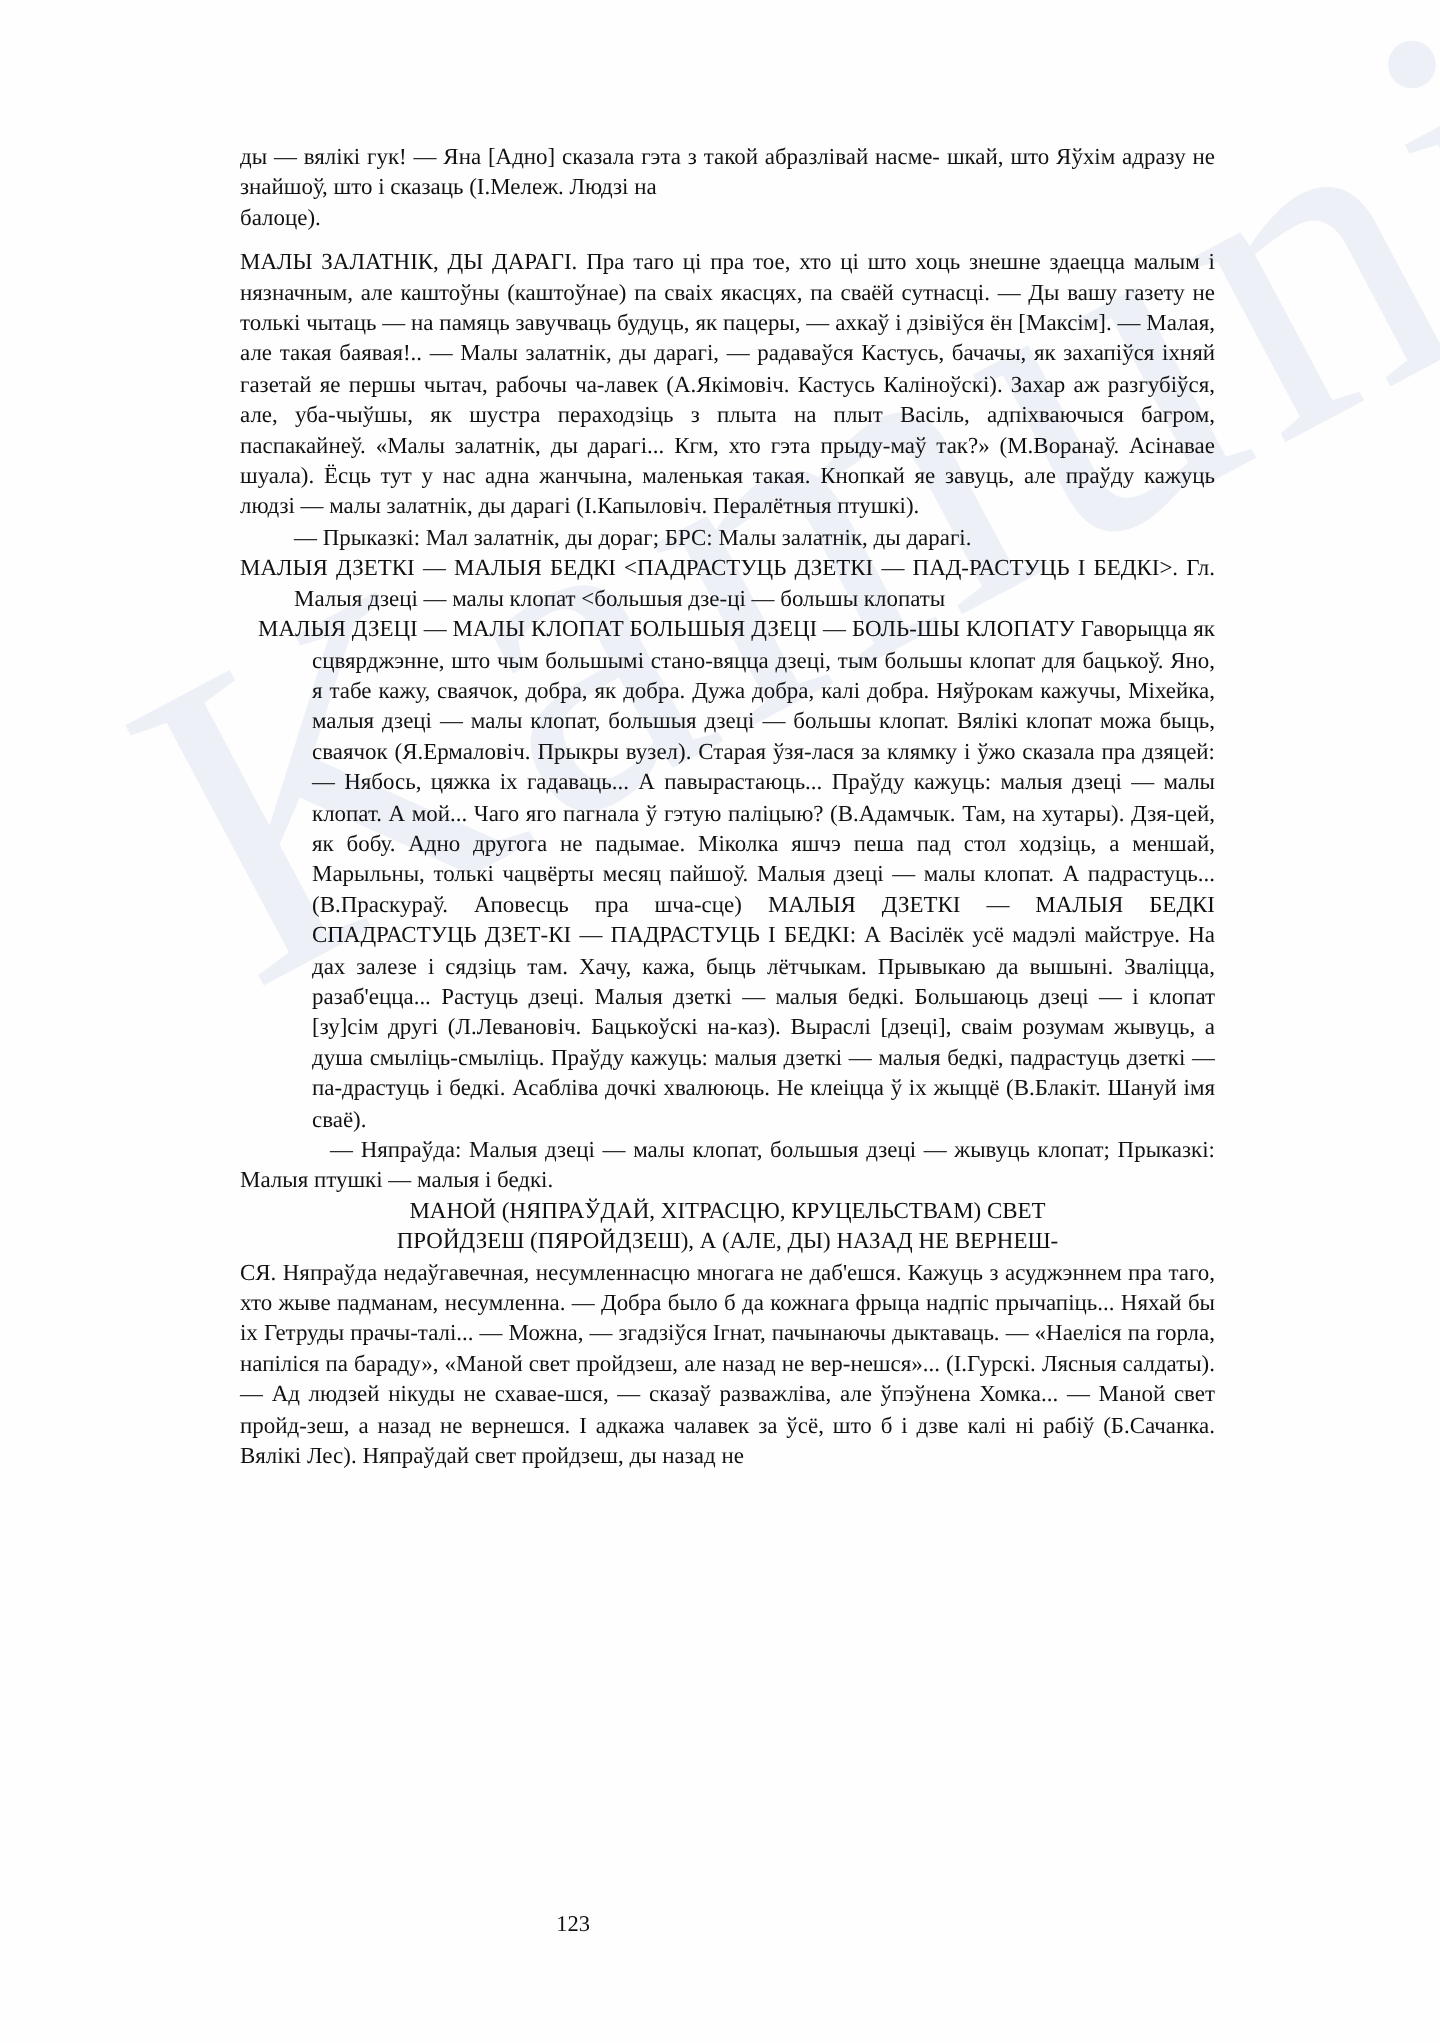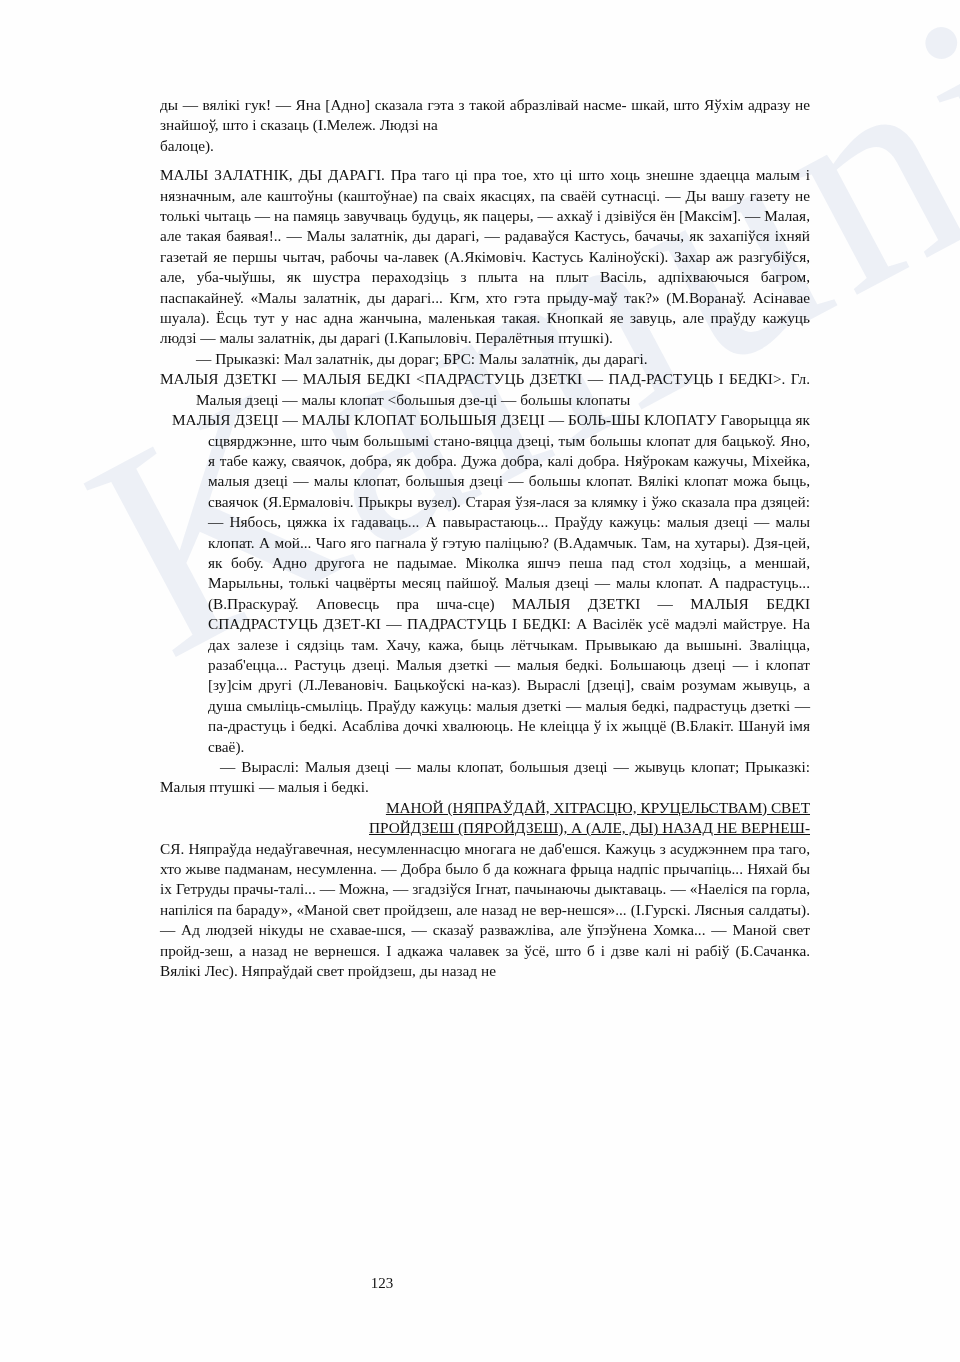--- a/index.html
+++ b/index.html
@@ -56,23 +56,22 @@
     text-indent: -36px;
     margin-left: 12px;
   }
   .ind {
     text-indent: 36px;
   }
   .ind-big {
     text-indent: 60px;
   }
   .center-head {
-    text-align: right;
+    text-align: center;
     text-indent: 0;
-    text-decoration: underline;
   }
   .i { }
   .pageno {
     position: absolute;
     bottom: 70px;
     left: 0;
     width: 764px;
     text-align: center;
     font-size: 15px;
     z-index: 3;
@@ -107,21 +106,21 @@
 
     <p class="hang">
       <span>МАЛЫЯ ДЗЕТКІ — МАЛЫЯ БЕДКІ &lt;ПАДРАСТУЦЬ ДЗЕТКІ — ПАД-РАСТУЦЬ І БЕДКІ&gt;.</span><span class="i"> Гл.</span><span> Малыя дзеці — малы клопат &lt;большыя дзе-ці — большы клопаты</span>
     </p>
 
     <p class="hang2">
       <span>МАЛЫЯ ДЗЕЦІ — МАЛЫ КЛОПАТ БОЛЬШЫЯ ДЗЕЦІ — БОЛЬ-ШЫ КЛОПАТУ</span><span class="i"> Гаворыцца як сцвярджэнне, што чым большымі стано-вяцца дзеці, тым большы клопат для бацькоў.</span><span> Яно, я табе кажу, сваячок, добра, як добра. Дужа добра, калі добра. Няўрокам кажучы, Міхейка, малыя дзеці — малы клопат, большыя дзеці — большы клопат. Вялікі клопат можа быць, сваячок (Я.Ермаловіч. Прыкры вузел). Старая ўзя-лася за клямку і ўжо сказала пра дзяцей: — Нябось, цяжка іх гадаваць... А павырастаюць... Праўду кажуць: малыя дзеці — малы клопат. А мой... Чаго яго пагнала ў гэтую паліцыю? (В.Адамчык. Там, на хутары). Дзя-цей, як бобу. Адно другога не падымае. Міколка яшчэ пеша пад стол ходзіць, а меншай, Марыльны, толькі чацвёрты месяц пайшоў. Малыя дзеці — малы клопат. А падрастуць... (В.Праскураў. Аповесць пра шча-сце) МАЛЫЯ ДЗЕТКІ — МАЛЫЯ БЕДКІ СПАДРАСТУЦЬ ДЗЕТ-КІ — ПАДРАСТУЦЬ І БЕДКІ: А Васілёк усё мадэлі майструе. На дах залезе і сядзіць там. Хачу, кажа, быць лётчыкам. Прывыкаю да вышыні. Зваліцца, разаб'ецца... Растуць дзеці. Малыя дзеткі — малыя бедкі. Большаюць дзеці — і клопат [зу]сім другі (Л.Левановіч. Бацькоўскі на-каз). Выраслі [дзеці], сваім розумам жывуць, а душа смыліць-смыліць. Праўду кажуць: малыя дзеткі — малыя бедкі, падрастуць дзеткі — па-драстуць і бедкі. Асабліва дочкі хвалююць. Не клеіцца ў іх жыццё (В.Блакіт. Шануй імя сваё).</span>
     </p>
 
     <p class="ind-big">
-      <span>— </span><span class="i">Выраслі:</span><span> Малыя дзеці — малы клопат, большыя дзеці — жывуць клопат; </span><span class="i">Прыказкі:</span><span> Малыя птушкі — малыя і бедкі.</span>
+      <span>— </span><span class="i">Няпраўда:</span><span> Малыя дзеці — малы клопат, большыя дзеці — жывуць клопат; </span><span class="i">Прыказкі:</span><span> Малыя птушкі — малыя і бедкі.</span>
     </p>
 
     <p class="center-head">МАНОЙ (НЯПРАЎДАЙ, ХІТРАСЦЮ, КРУЦЕЛЬСТВАМ) СВЕТ</p>
     <p class="center-head">ПРОЙДЗЕШ (ПЯРОЙДЗЕШ), А (АЛЕ, ДЫ) НАЗАД НЕ ВЕРНЕШ-</p>
     <p class="blk">
       <span>СЯ.</span><span class="i"> Няпраўда недаўгавечная, несумленнасцю многага не даб'ешся. Кажуць з асуджэннем пра таго, хто жыве падманам, несумленна.</span><span> — Добра было б да кожнага фрыца надпіс прычапіць... Няхай бы іх Гетруды прачы-талі... — Можна, — згадзіўся Ігнат, пачынаючы дыктаваць. — «Наеліся па горла, напіліся па бараду», «Маной свет пройдзеш, але назад не вер-нешся»... (І.Гурскі. Лясныя салдаты). — Ад людзей нікуды не схавае-шся, — сказаў разважліва, але ўпэўнена Хомка... — Маной свет пройд-зеш, а назад не вернешся. І адкажа чалавек за ўсё, што б і дзве калі ні рабіў (Б.Сачанка. Вялікі Лес). Няпраўдай свет пройдзеш, ды назад не</span>
     </p>
 
   </div>
 

